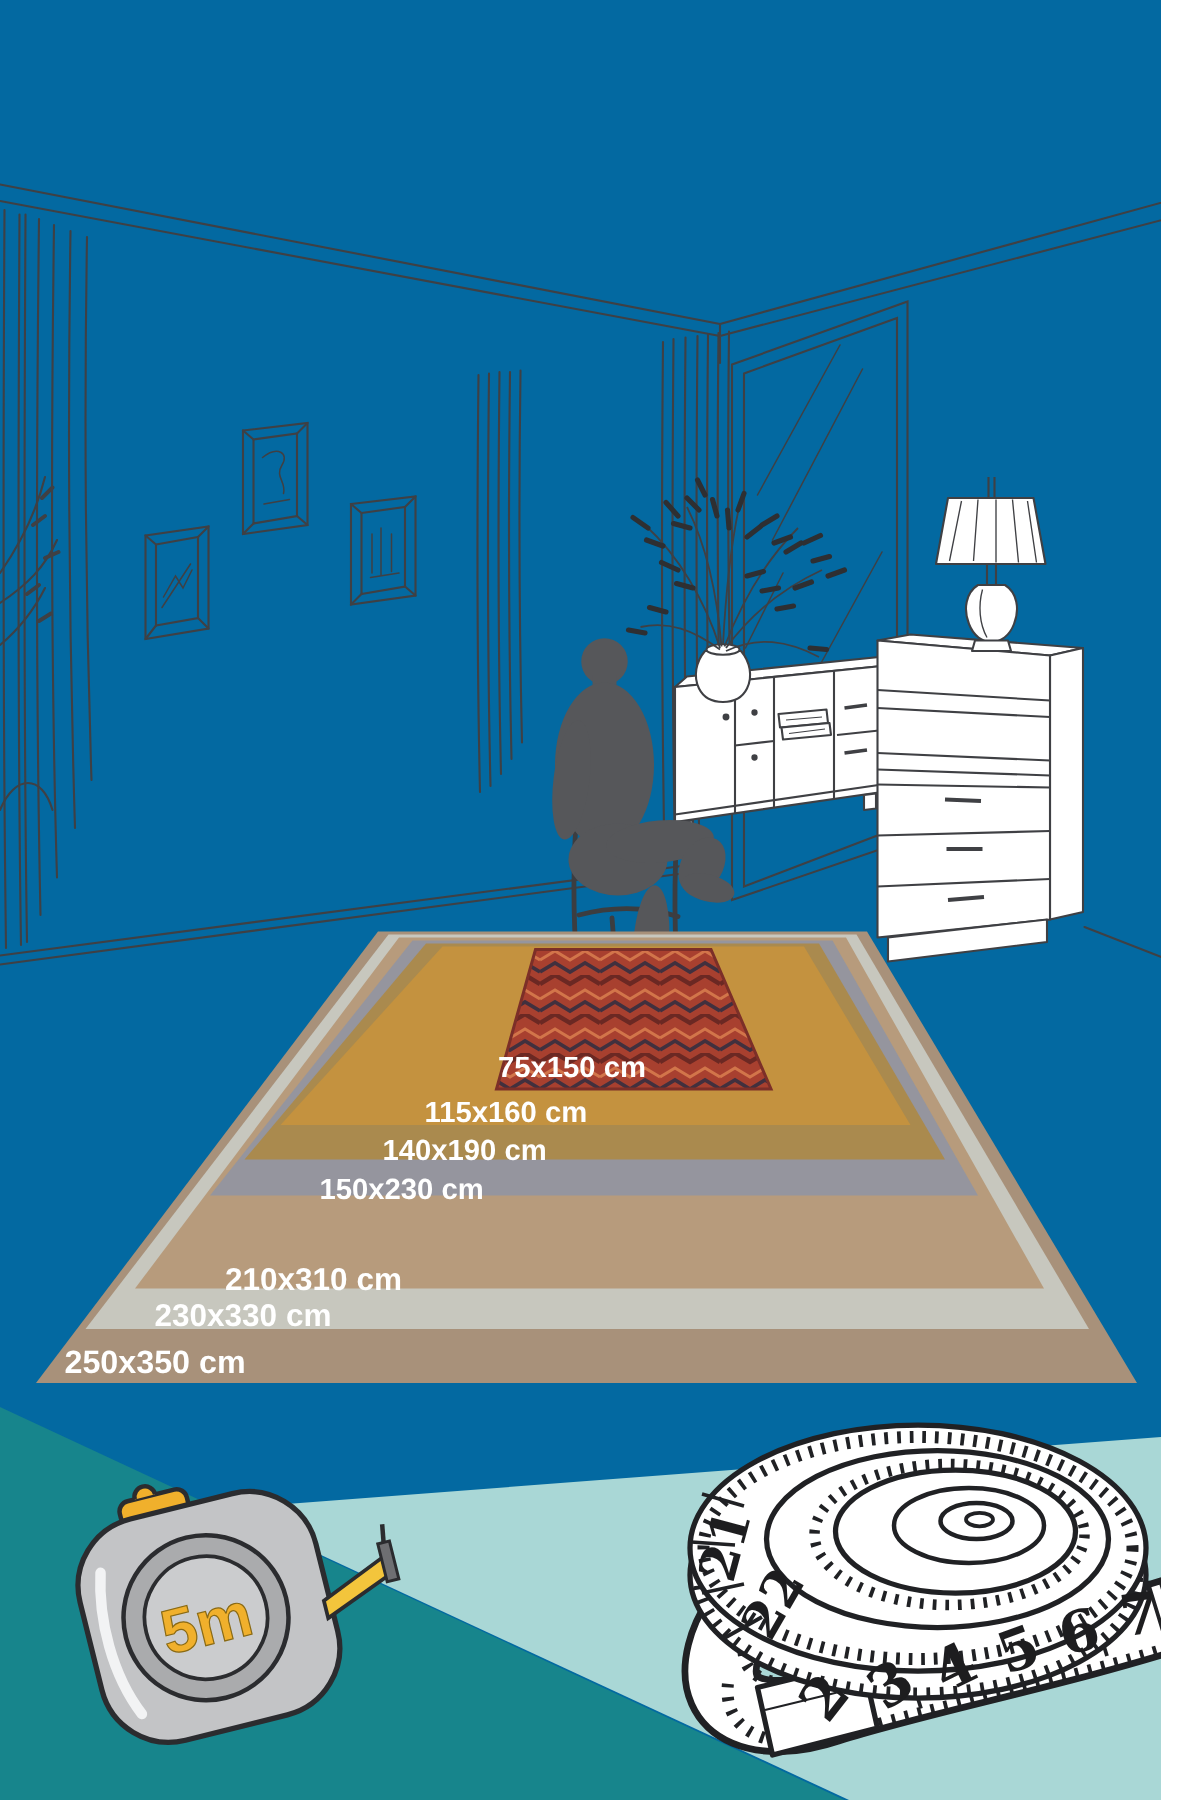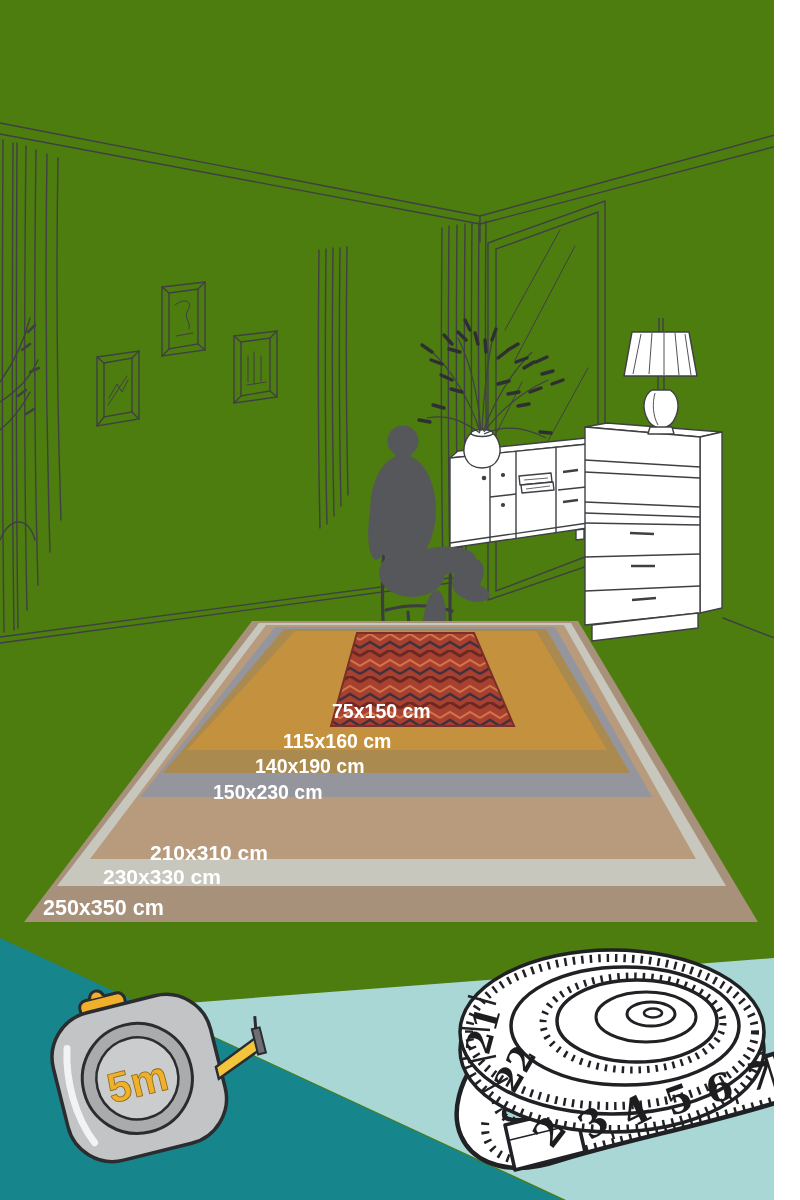--- a/index.html
+++ b/index.html
@@ -1,16 +1,16 @@
 <!DOCTYPE html>
 <html><head>
 <meta charset="utf-8">
 <style>
   html,body{margin:0;padding:0;background:#ffffff;}
-  .stage{position:relative;width:774px;height:1200px;overflow:hidden;background:#4d7c0f;
+  .stage{position:relative;width:774px;height:1200px;overflow:hidden;background:#0369a1;
          font-family:"Liberation Sans",sans-serif;}
   svg{display:block;}
   text.size-label{font-family:"Liberation Sans",sans-serif;font-weight:bold;fill:#ffffff;}
   text.tape-num{font-family:"DejaVu Serif",serif;font-weight:bold;fill:#1d1d1f;}
   text.tm-label{font-family:"Liberation Sans",sans-serif;font-weight:bold;fill:#f0b02c;
                 stroke:#8a6a14;stroke-width:.8px;}
 </style>
 </head>
 <body>
 

